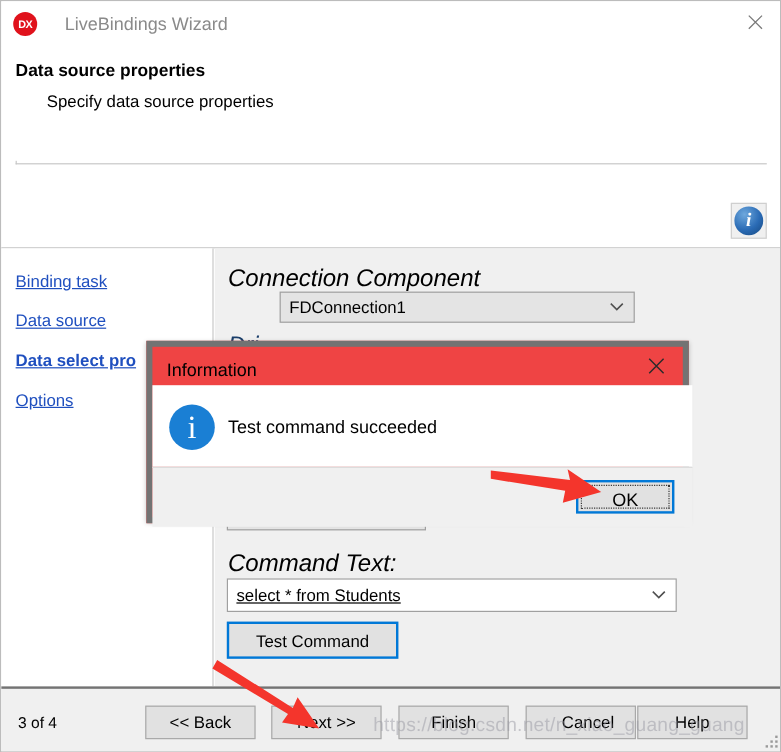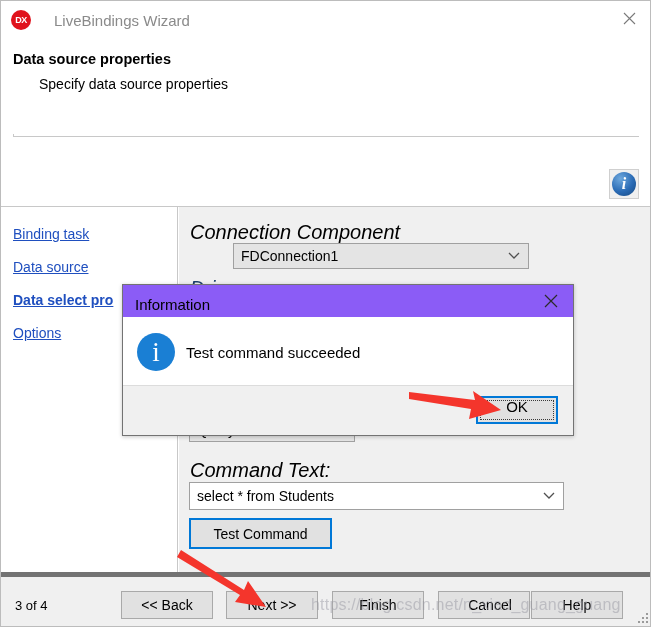--- a/index.html
+++ b/index.html
@@ -170,21 +170,21 @@
     position: absolute;
     box-sizing: border-box;
     background: #e4e4e4;
     border: 1px solid #a0a0a0;
     font-size: 14px;
     color: #000000;
     display: flex;
     align-items: center;
     padding-left: 7px;
   }
-  .combo.white { background: #ffffff; }
+  .combo.white { background: #ffffff; text-decoration: underline; }
   .combo .chev {
     position: absolute;
     right: 8px; top: 50%;
     transform: translateY(-50%);
   }
   .test-btn {
     position: absolute;
     box-sizing: border-box;
     background: #e1e1e1;
     border: 2px solid #0078d7;
@@ -195,21 +195,21 @@
     justify-content: center;
   }
 
   
   .footer {
     position: absolute;
     left: 0; top: 571px;
     width: 651px;
     height: 55px;
     background: #f0f0f0;
-    border-top: 5px solid #737373;
+    border-top: 2px solid #737373;
     box-sizing: border-box;
     text-align: center;
   }
   .step-text {
     position: absolute;
     left: 14px; top: 21px;
     font-size: 13px;
     color: #000000;
   }
   .wbtn {
@@ -247,22 +247,22 @@
     pointer-events: none;
     font-family: "Liberation Sans", sans-serif;
   }
 
   
   .modal {
     position: absolute;
     left: 121px; top: 283px;
     width: 452px;
     height: 152px;
-    background: #8b5cf6;
-    border: 1px solid #737373;
+    background: #ef4444;
+    border: 5px solid #737373;
     box-sizing: border-box;
     box-shadow: 0 1px 4px rgba(0,0,0,0.22);
   }
   .modal-title {
     position: absolute;
     left: 12px; top: 11px;
     font-size: 15px;
     color: #000000;
   }
   .modal-close {
@@ -310,21 +310,21 @@
     box-sizing: border-box;
   }
   .ok-btn {
     position: absolute;
     left: 353px; top: 111px;
     width: 82px; height: 28px;
     box-sizing: border-box;
     background: #e1e1e1;
     border: 2px solid #0078d7;
     display: flex;
-    align-items: flex-start;
+    align-items: flex-end;
     justify-content: center;
     font-size: 15px;
     color: #000000;
   }
   .ok-btn::before {
     content: "";
     position: absolute;
     left: 2px; top: 2px; right: 2px; bottom: 2px;
     border: 1px dotted #3a3a3a;
   }

